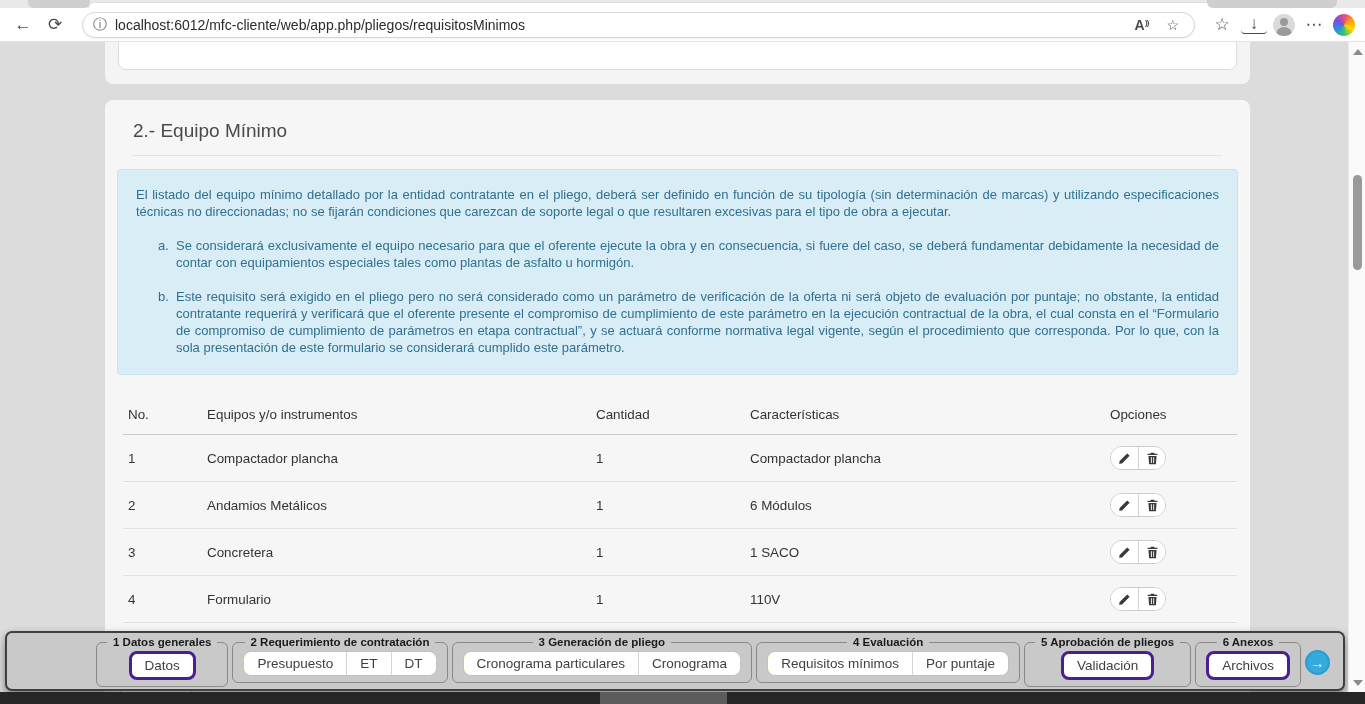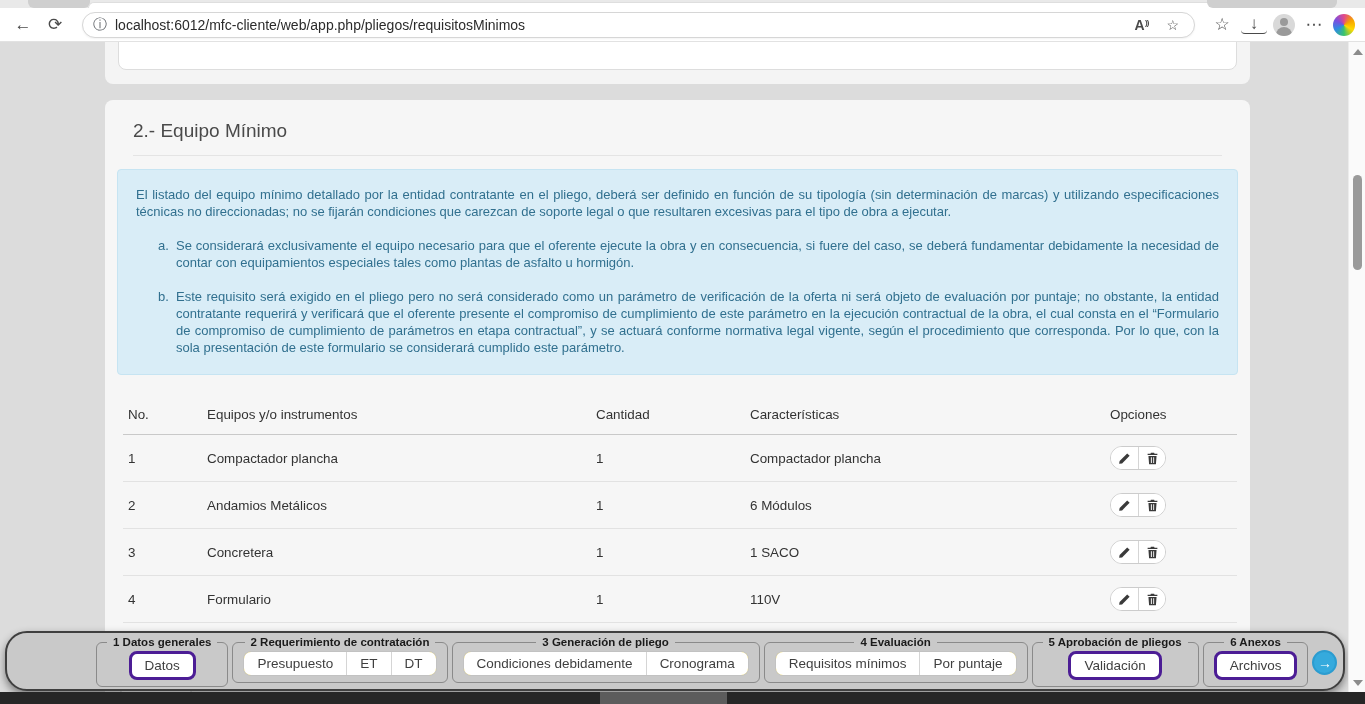--- a/index.html
+++ b/index.html
@@ -67,21 +67,21 @@
   .opt-btn { width:27px; height:22px; display:flex; align-items:center; justify-content:center;
     background:#fff; border:none; cursor:pointer; }
   .opt-btn + .opt-btn { border-left:1px solid #d5d5d5; }
   .opt-btn svg { display:block; }
 
   .add-btn-partial { position:absolute; left:15px; top:578px; width:72px; height:22px;
     background:#fff; border:1px solid #ccc; border-radius:11px; }
 
   
   .footer-bar { position:absolute; left:5px; top:589px; width:1340px; height:60px; z-index:10;
-    background:#c9c9c9; border:2px solid #3f3f3f; border-radius:22px;
+    background:#c9c9c9; border:2px solid #3f3f3f; border-radius:7px;
     box-shadow:0 4px 8px rgba(0,0,0,.45);
     display:flex; align-items:flex-start; padding:3px 0 0 89px; gap:4px; }
   .footer-bar fieldset { border:1px solid #8a8a8a; border-radius:6px; padding:3px 10px 6px;
     display:flex; justify-content:center; min-width:0; }
   .footer-bar legend { font-size:11.5px; font-weight:bold; color:#1a1a1a; padding:0 6px;
     margin:0 auto; text-align:center; white-space:nowrap; }
   .wiz-btn { background:#fff; border:3px solid #4c1d95; border-radius:8px; padding:4px 13px;
     font-size:13.5px; color:#3f3f3f; font-family:"Liberation Sans",sans-serif; cursor:pointer; white-space:nowrap; }
   .wiz-group { display:inline-flex; background:#fde047; border:1px solid #c2c2c2; border-radius:8px; overflow:hidden; }
   .wiz-group .wiz-btn { border:none; border-radius:0; }
@@ -272,21 +272,21 @@
       <legend>2 Requerimiento de contratación</legend>
       <span class="wiz-group">
         <button class="wiz-btn">Presupuesto</button>
         <button class="wiz-btn">ET</button>
         <button class="wiz-btn">DT</button>
       </span>
     </fieldset>
     <fieldset>
       <legend>3 Generación de pliego</legend>
       <span class="wiz-group">
-        <button class="wiz-btn">Condiciones debidamente</button>
+        <button class="wiz-btn">Cronograma particulares</button>
         <button class="wiz-btn">Cronograma</button>
       </span>
     </fieldset>
     <fieldset>
       <legend>4 Evaluación</legend>
       <span class="wiz-group">
         <button class="wiz-btn">Requisitos mínimos</button>
         <button class="wiz-btn">Por puntaje</button>
       </span>
     </fieldset>

